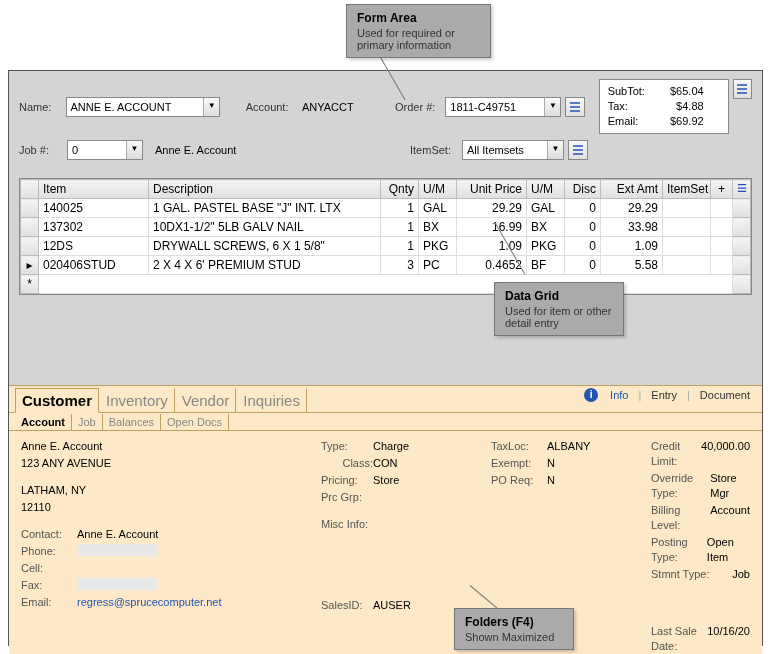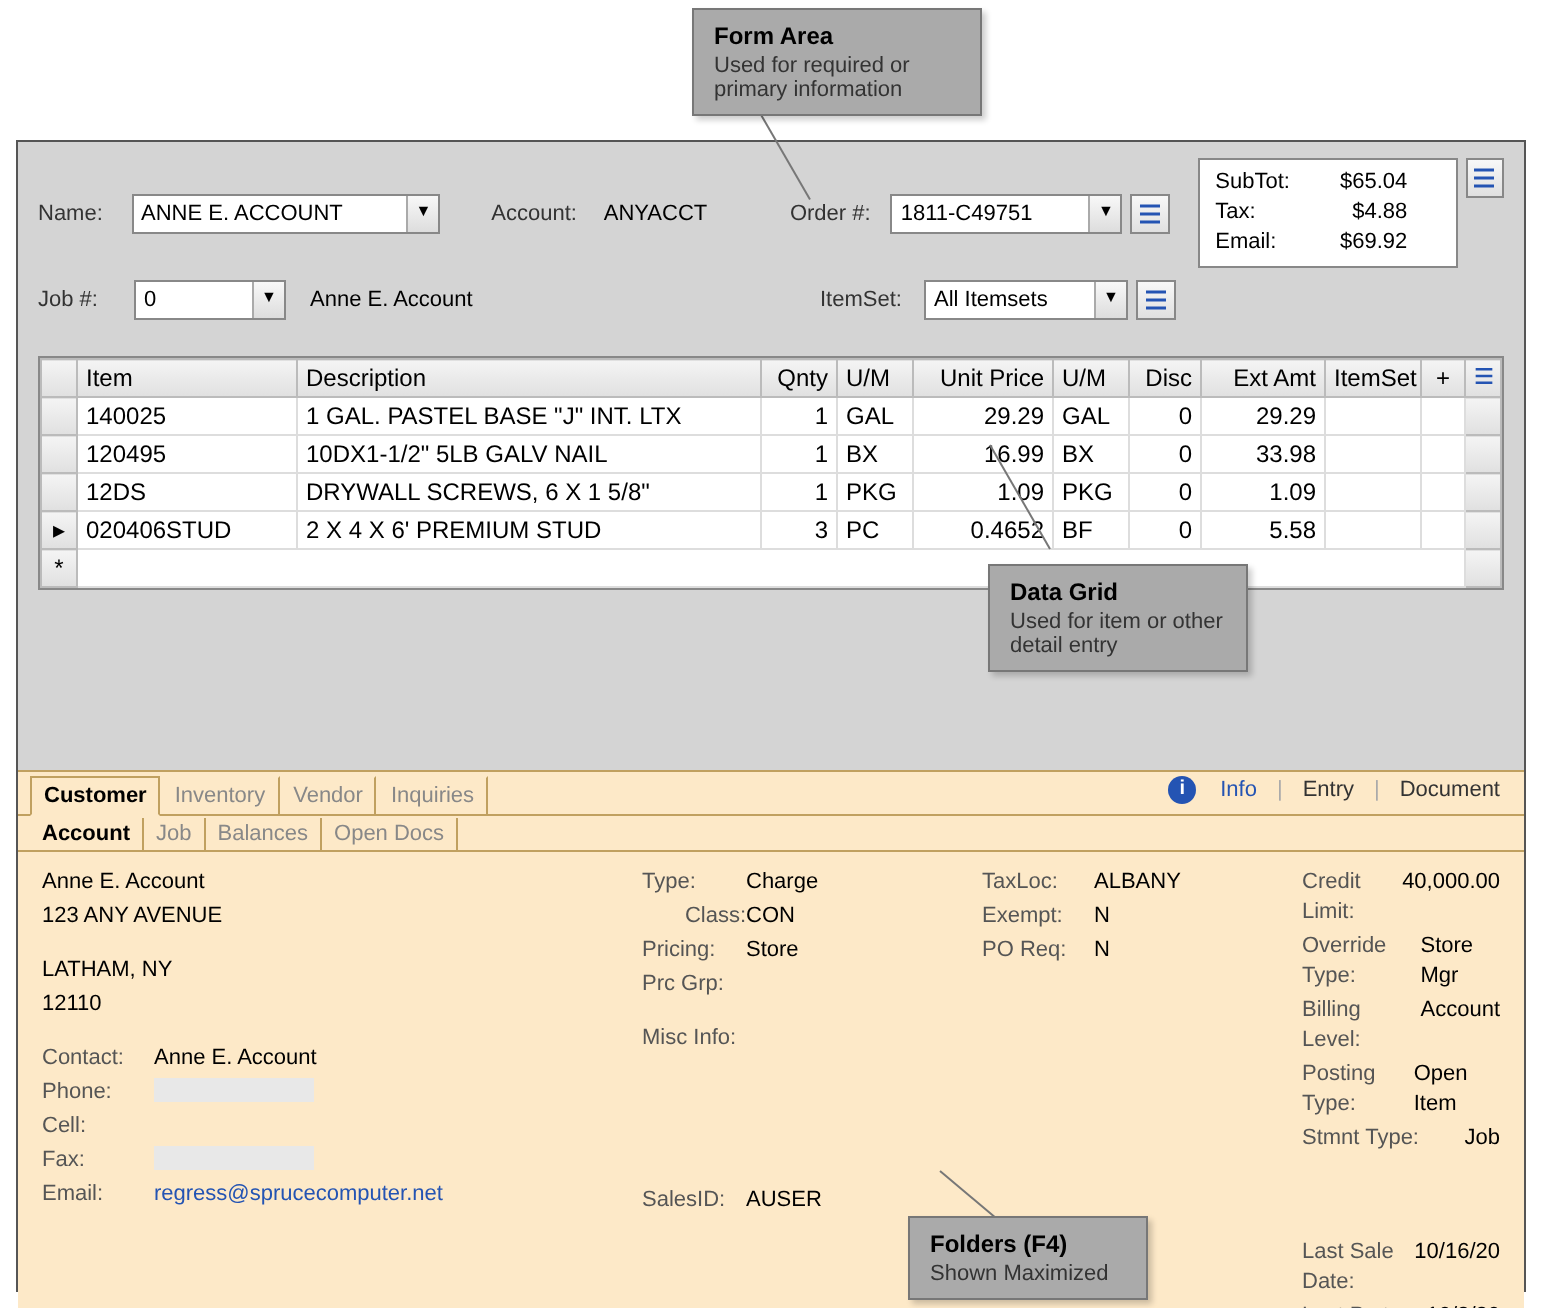--- a/index.html
+++ b/index.html
@@ -18,21 +18,21 @@
 .totals-box .trow { display: flex; justify-content: space-between; line-height: 15px; }
 .grid-wrap { margin: 4px 10px 10px 10px; background: #fff; border: 1px solid #888; }
 .grid { width: 100%; border-collapse: collapse; font-size: 12px; table-layout: fixed; }
 .grid th { background: linear-gradient(#f4f4f4,#e0e0e0); border: 1px solid #bbb; padding: 2px 4px; font-weight: normal; text-align: left; height: 18px; }
 .grid td { border: 1px solid #ddd; padding: 2px 4px; height: 16px; background: #fff; }
 .grid .rh { background: linear-gradient(#f4f4f4,#e0e0e0); border: 1px solid #bbb; width: 18px; text-align: center; }
 .grid td.num { text-align: right; }
 .grid-space { height: 80px; background: #d4d4d4; }
 .folders { background: #fde9c8; border-top: 1px solid #c0a060; }
 .tab-row { display: flex; align-items: flex-end; border-bottom: 1px solid #c0a060; padding: 2px 6px 0 6px; position: relative; }
-.tab { padding: 3px 6px; font-size: 11px; color: #888; border: 1px solid transparent; border-bottom: none; cursor: pointer; border-right: 1px solid #c0a060; }
+.tab { padding: 3px 6px; font-size: 15px; color: #888; border: 1px solid transparent; border-bottom: none; cursor: pointer; border-right: 1px solid #c0a060; }
 .tab.active { color: #000; border: 1px solid #c0a060; border-bottom: 1px solid #fde9c8; background: #fde9c8; margin-bottom: -1px; font-weight: bold; }
 .tab-right { position: absolute; right: 6px; top: 2px; display: flex; gap: 4px; align-items: center; font-size: 11px; }
 .tab-right .link { color: #2454b3; cursor: pointer; padding: 0 6px; }
 .tab-right .sep { color: #aaa; }
 .sub-tab-row { display: flex; border-bottom: 1px solid #c0a060; padding: 1px 6px 0 6px; }
 .sub-tab { padding: 2px 6px; font-size: 11px; color: #888; cursor: pointer; border-right: 1px solid #c0a060; }
 .sub-tab.active { color: #000; font-weight: bold; }
 .acct-body { padding: 8px 12px; display: grid; grid-template-columns: 290px 160px 150px 1fr; column-gap: 10px; font-size: 11px; color: #333; }
 .acct-body .col { display: flex; flex-direction: column; gap: 2px; line-height: 15px; }
 .acct-body .kv { display: flex; }
@@ -179,21 +179,21 @@
               <td class="num">29.29</td>
               <td>GAL</td>
               <td class="num">0</td>
               <td class="num">29.29</td>
               <td></td>
               <td></td>
               <td class="rh"></td>
             </tr>
             <tr>
               <td class="rh"></td>
-              <td>120495</td>
+              <td>137302</td>
               <td>10DX1-1/2" 5LB GALV NAIL</td>
               <td class="num">1</td>
               <td>BX</td>
               <td class="num">16.99</td>
               <td>BX</td>
               <td class="num">0</td>
               <td class="num">33.98</td>
               <td></td>
               <td></td>
               <td class="rh"></td>

